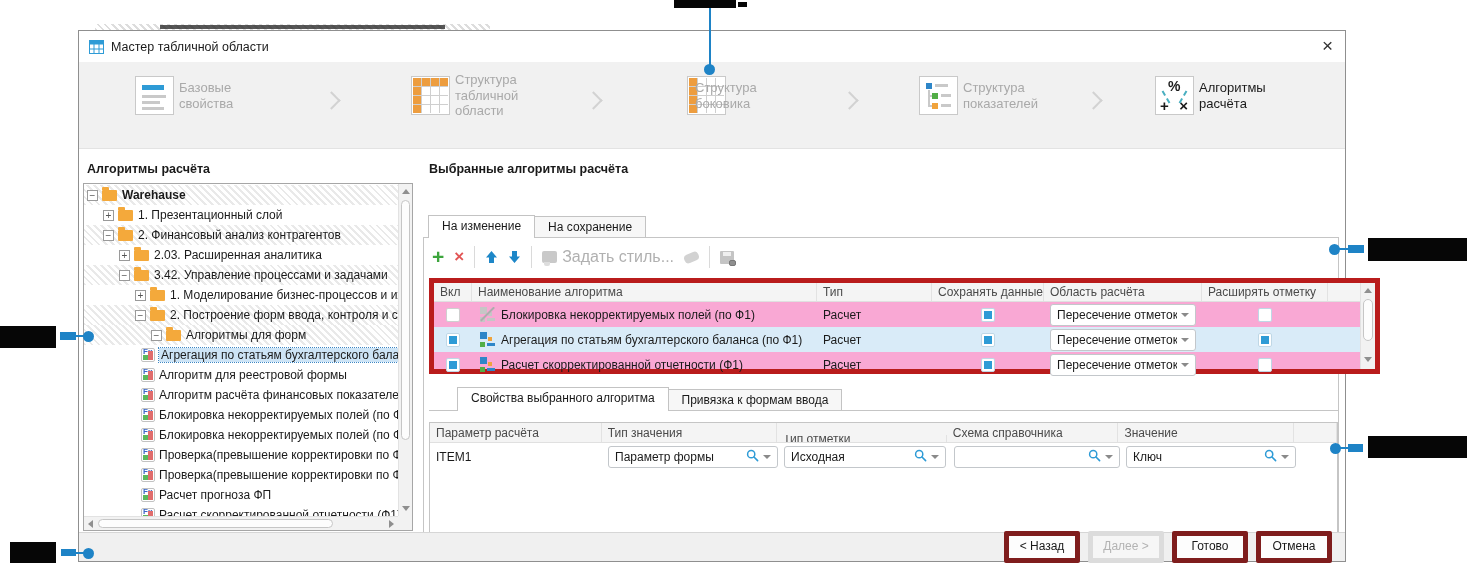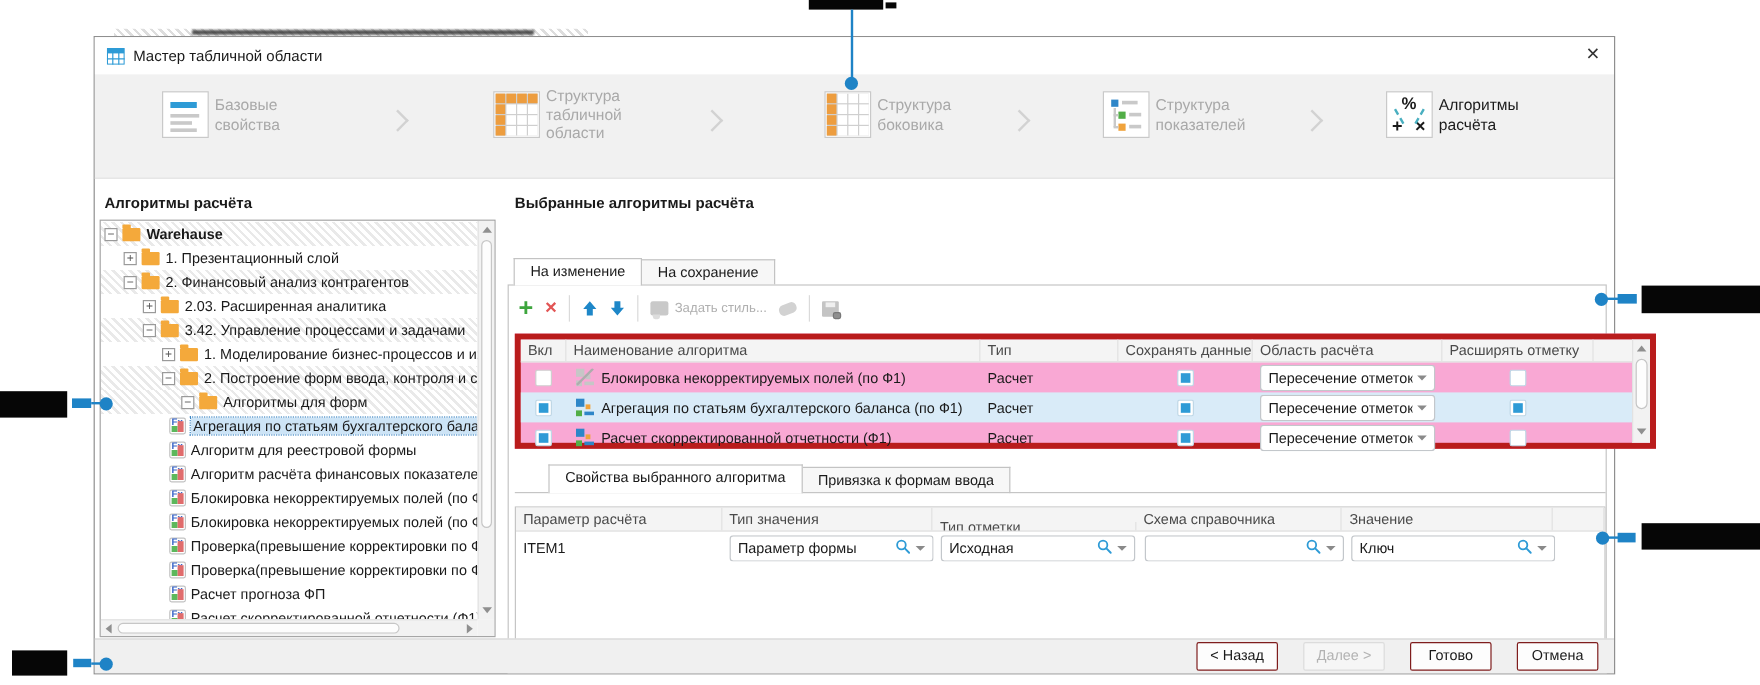--- a/index.html
+++ b/index.html
@@ -82,21 +82,21 @@
   .tab{line-height:21px;height:22px;padding:0 13px;border:1px solid #C3C3C3;border-bottom:none;background:#F7F7F7;box-sizing:border-box;margin-right:-1px;white-space:nowrap;}
   .tab.active{background:#fff;height:23px;z-index:5;position:relative;}
   #right-group{position:absolute;left:344px;top:206px;width:916px;height:324px;border:1px solid #C5C5C5;background:#fff;box-sizing:border-box;}
 
   
   #toolbar{position:absolute;left:8px;top:4px;height:30px;display:flex;align-items:center;gap:10px;}
   .tbtn{display:flex;align-items:center;gap:5px;}
   .tadd{color:#3DA53D;font-size:21px;font-weight:bold;line-height:20px;}
   .tdel{color:#E25555;font-size:17px;font-weight:bold;line-height:18px;}
   .tsep{width:1px;height:22px;background:#DADADA;}
-  .gray-label{color:#B0B0B0;font-size:11px;}
+  .gray-label{color:#B0B0B0;font-size:16px;}
   .style-ico{width:15px;height:12px;background:#C9C9C9;border-radius:2px;position:relative;}
   .style-ico::after{content:'';position:absolute;left:2px;bottom:-3px;width:6px;height:4px;background:#DDD;border-radius:0 0 2px 2px;}
   .eraser-ico{width:15px;height:9px;background:#D2D2D2;border-radius:4px;transform:rotate(-22deg);display:block;}
   .save-ico{width:14px;height:13px;background:#C4C4C4;border-radius:1px;position:relative;display:block;}
   .save-ico::before{content:'';position:absolute;left:3px;top:1px;width:8px;height:4px;background:#EFEFEF;}
   .save-ico::after{content:'';position:absolute;right:-2px;bottom:-2px;width:7px;height:6px;background:#8F8F8F;border-radius:2px;border:1px solid #777;box-sizing:border-box;}
 
   
   #grid-box{position:absolute;left:5px;top:40px;width:951px;height:96px;border:5px solid #b91c1c;box-sizing:border-box;background:#f9a8d4;}
   #grid-header{display:flex;height:19px;background:#F4F4F4;border-bottom:1px solid #E0E0E0;box-sizing:border-box;}
@@ -124,21 +124,21 @@
   
   #props-tabs{left:5px;top:149px;height:24px;padding-left:28px;}
   #props-line{position:absolute;left:5px;top:172px;width:909px;height:1px;background:#C5C5C5;}
   .tab.pactive{background:#fff;height:24px;z-index:5;position:relative;}
   #props-box{position:absolute;left:5px;top:184px;width:909px;height:121px;border:1px solid #C5C5C5;box-sizing:border-box;background:#fff;}
   #props-header{display:flex;height:20px;background:#F4F4F4;border-bottom:1px solid #E0E0E0;box-sizing:border-box;}
   .prow{height:27px;display:flex;align-items:center;}
 
   
   #footer{position:absolute;left:0;right:0;bottom:0;height:29px;background:#F0F0F0;border-top:1px solid #D6D6D6;display:flex;align-items:center;justify-content:flex-end;gap:8px;padding-right:13px;box-sizing:border-box;}
-  .btn{min-width:46px;height:22px;background:#FDFDFD;border:1px solid #7f1d1d;border-radius:2px;font-size:12px;line-height:20px;text-align:center;padding:0 10px;box-sizing:content-box;margin-left:13px;}
+  .btn{min-width:46px;height:22px;background:#FDFDFD;border:5px solid #7f1d1d;border-radius:2px;font-size:12px;line-height:20px;text-align:center;padding:0 10px;box-sizing:content-box;}
   .btn.disabled{color:#B3B3B3;border-color:#DCDCDC;background:#F6F6F6;}
 
   
   .co-box{position:absolute;background:#060606;}
   .co-dash{position:absolute;background:#1E83C6;}
   .co-line{position:absolute;background:#1E83C6;}
   .co-dot{position:absolute;width:11px;height:11px;border-radius:50%;background:#1E83C6;}
 </style>
 </head>
 <body>
@@ -212,21 +212,21 @@
             <i class="gcell"></i>
             <i class="gcell"></i>
             <i class="gcell"></i>
             <i class="gcell on"></i>
             <i class="gcell"></i>
             <i class="gcell"></i>
             <i class="gcell"></i>
           </div>
         </div>
       </div>
-      <div class="step-label" style="left: 652px;">Структура боковика</div>
+      <div class="step-label" style="left: 616px;">Структура боковика</div>
       <div class="step-iconbox" style="left: 840px;">
         <div style="position: absolute; inset: 0px;">
           <i class="sq s1"></i>
           <i class="ln l1"></i>
           <i class="sq s2"></i>
           <i class="ln l2"></i>
           <i class="sq s3"></i>
           <i class="ln l3"></i>
           <i class="vl"></i>
           <i class="hl h1"></i>

